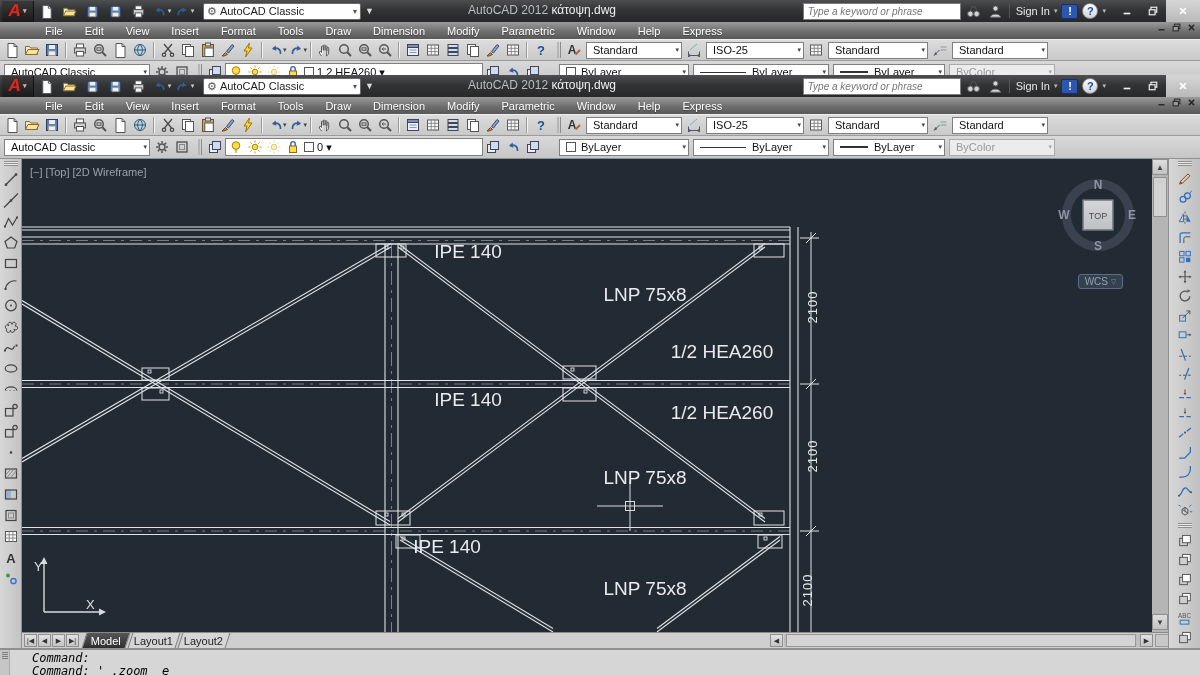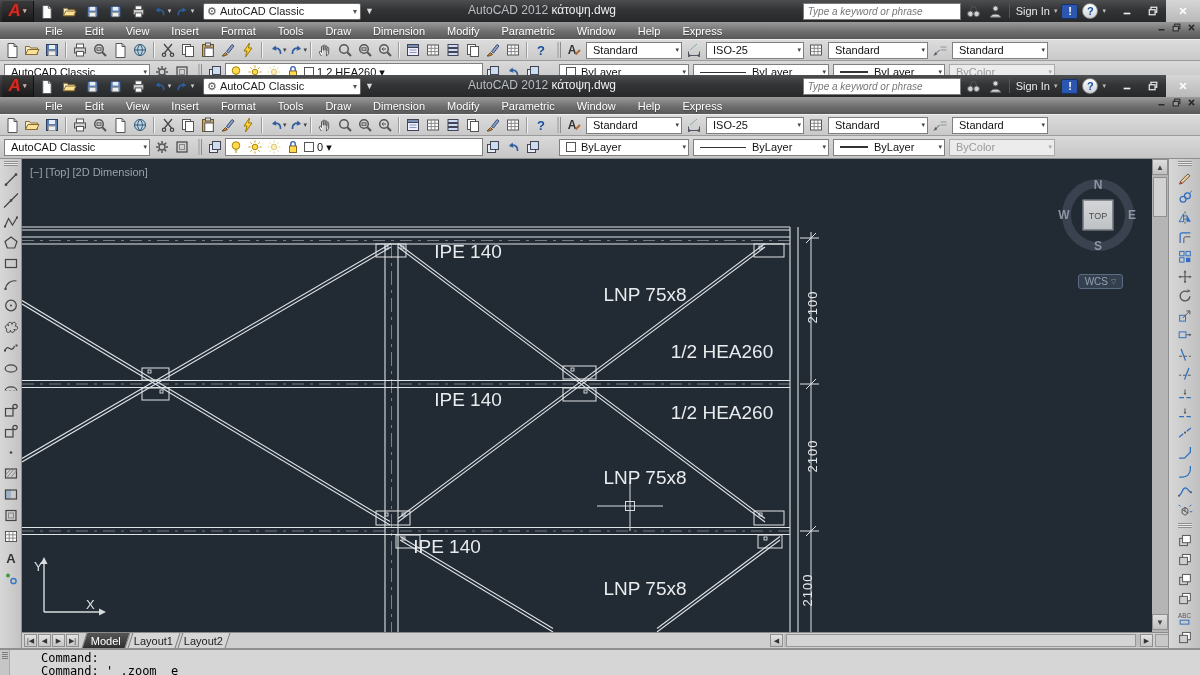--- a/index.html
+++ b/index.html
@@ -123,21 +123,21 @@
   .hs-track{position:absolute;left:762px;top:1px;width:356px;height:13px;background:#bdbdbd;}
   .hs-thumb{position:absolute;left:2px;top:0;width:350px;height:13px;background:#d4d4d4;border:1px solid #979797;}
   .hs-corner{position:absolute;left:1133px;top:1px;width:18px;height:13px;background:#c8c8c8;border:1px solid #9a9a9a;}
 
   
   .cmd{position:absolute;left:0;top:573px;width:1200px;height:27px;background:#d6d6d6;border-top:2px solid #8f8f8f;
     font-family:"DejaVu Sans Mono",monospace;font-size:12px;color:#000;}
   .cmdgrip{position:absolute;left:0;top:0;width:10px;height:27px;background:#c6c6c6;border-right:1px solid #aaa;}
   .cmdgrip:before{content:"";position:absolute;left:2px;top:2px;width:6px;height:7px;
     background:repeating-linear-gradient(180deg,#7d7d7d 0 1px,transparent 1px 2px);}
-  .cmdline{position:absolute;left:41px;white-space:pre;}
+  .cmdline{position:absolute;left:32px;white-space:pre;font-style:italic;}
 
   svg .s1{stroke:#444;fill:none;stroke-width:1.2;}
   text{font-family:"Liberation Sans",sans-serif;}
 </style>
 </head>
 <body>
 
 <svg width="0" height="0" style="position:absolute">
 <defs>
 <symbol id="s-doc" viewBox="0 0 16 16">
@@ -1121,21 +1121,21 @@
 
             <g stroke="#d8dcde" stroke-width="1.4">
               <line x1="22" y1="403" x2="22" y2="453"></line>
               <line x1="22" y1="453" x2="79" y2="453"></line>
               <path d="M22 398l-3.5 7h7z" fill="#d8dcde" stroke="none"></path>
               <path d="M84 453l-7-3.5v7z" fill="#d8dcde" stroke="none"></path>
             </g>
           </g>
         </svg>
 
-        <div class="vplabel">[−] [Top] [2D Dimension]</div>
+        <div class="vplabel">[−] [Top] [2D Wireframe]</div>
 
         
         <div class="dwlabel" style="left:446px;top:93px">IPE 140</div>
         <div class="dwlabel" style="left:623px;top:136px">LNP 75x8</div>
         <div class="dwlabel" style="left:700px;top:193px">1/2 HEA260</div>
         <div class="dwlabel" style="left:446px;top:241px">IPE 140</div>
         <div class="dwlabel" style="left:700px;top:254px">1/2 HEA260</div>
         <div class="dwlabel" style="left:623px;top:319px">LNP 75x8</div>
         <div class="dwlabel" style="left:425px;top:388px">IPE 140</div>
         <div class="dwlabel" style="left:623px;top:430px">LNP 75x8</div>

